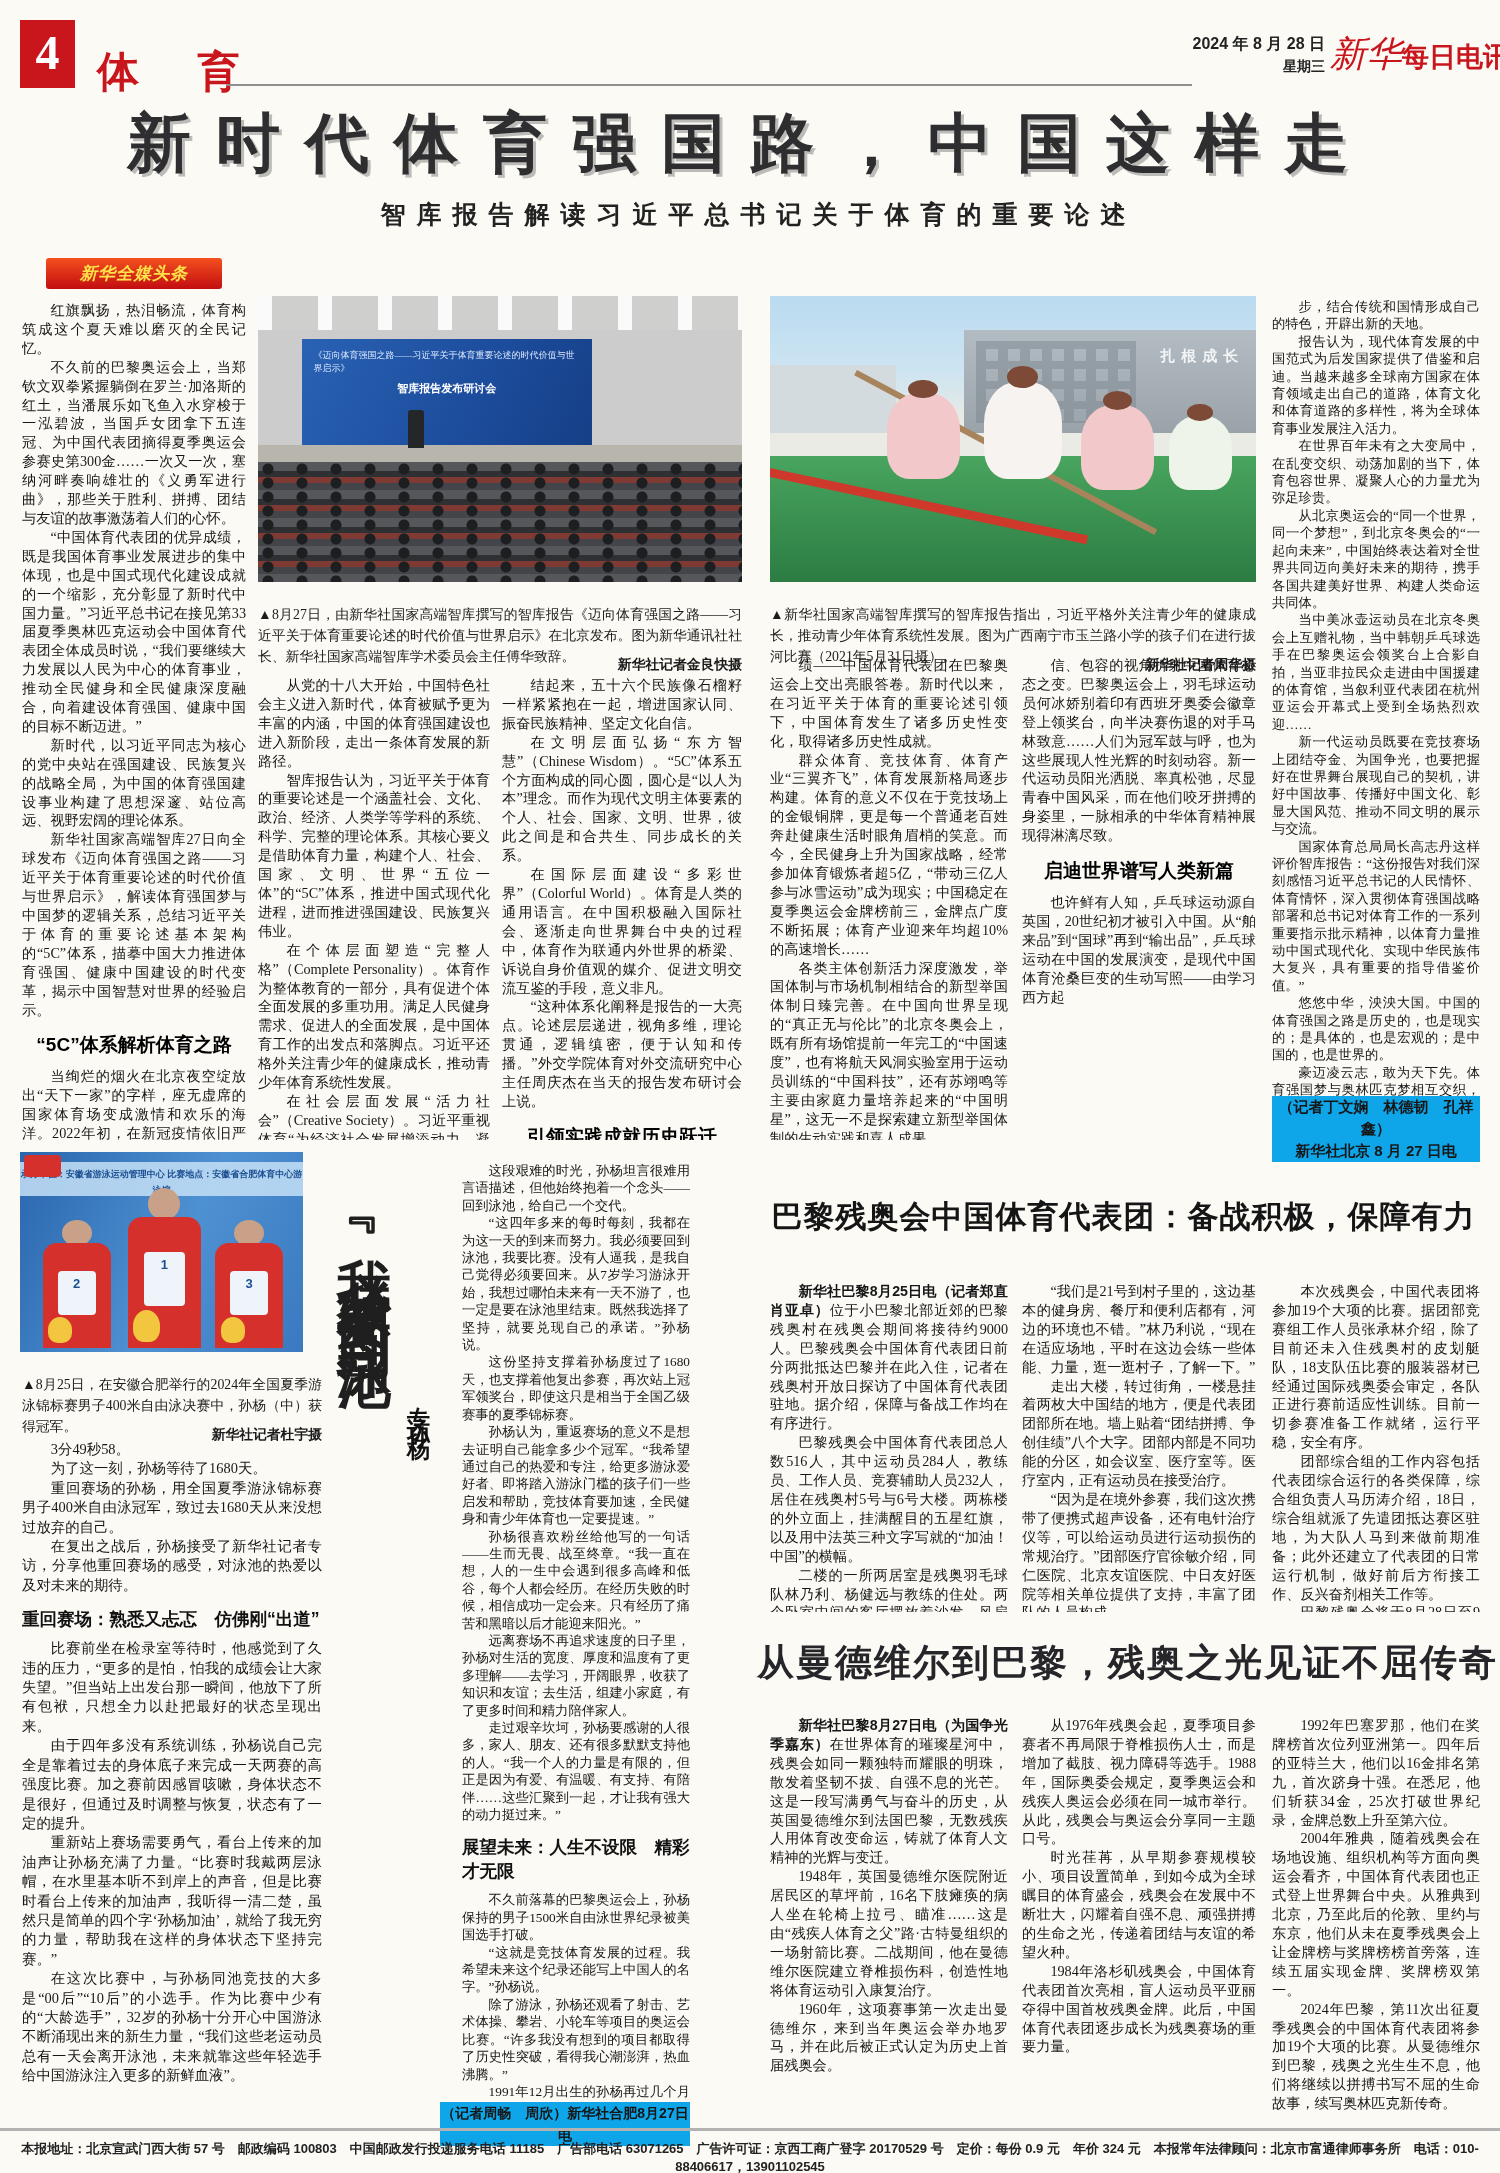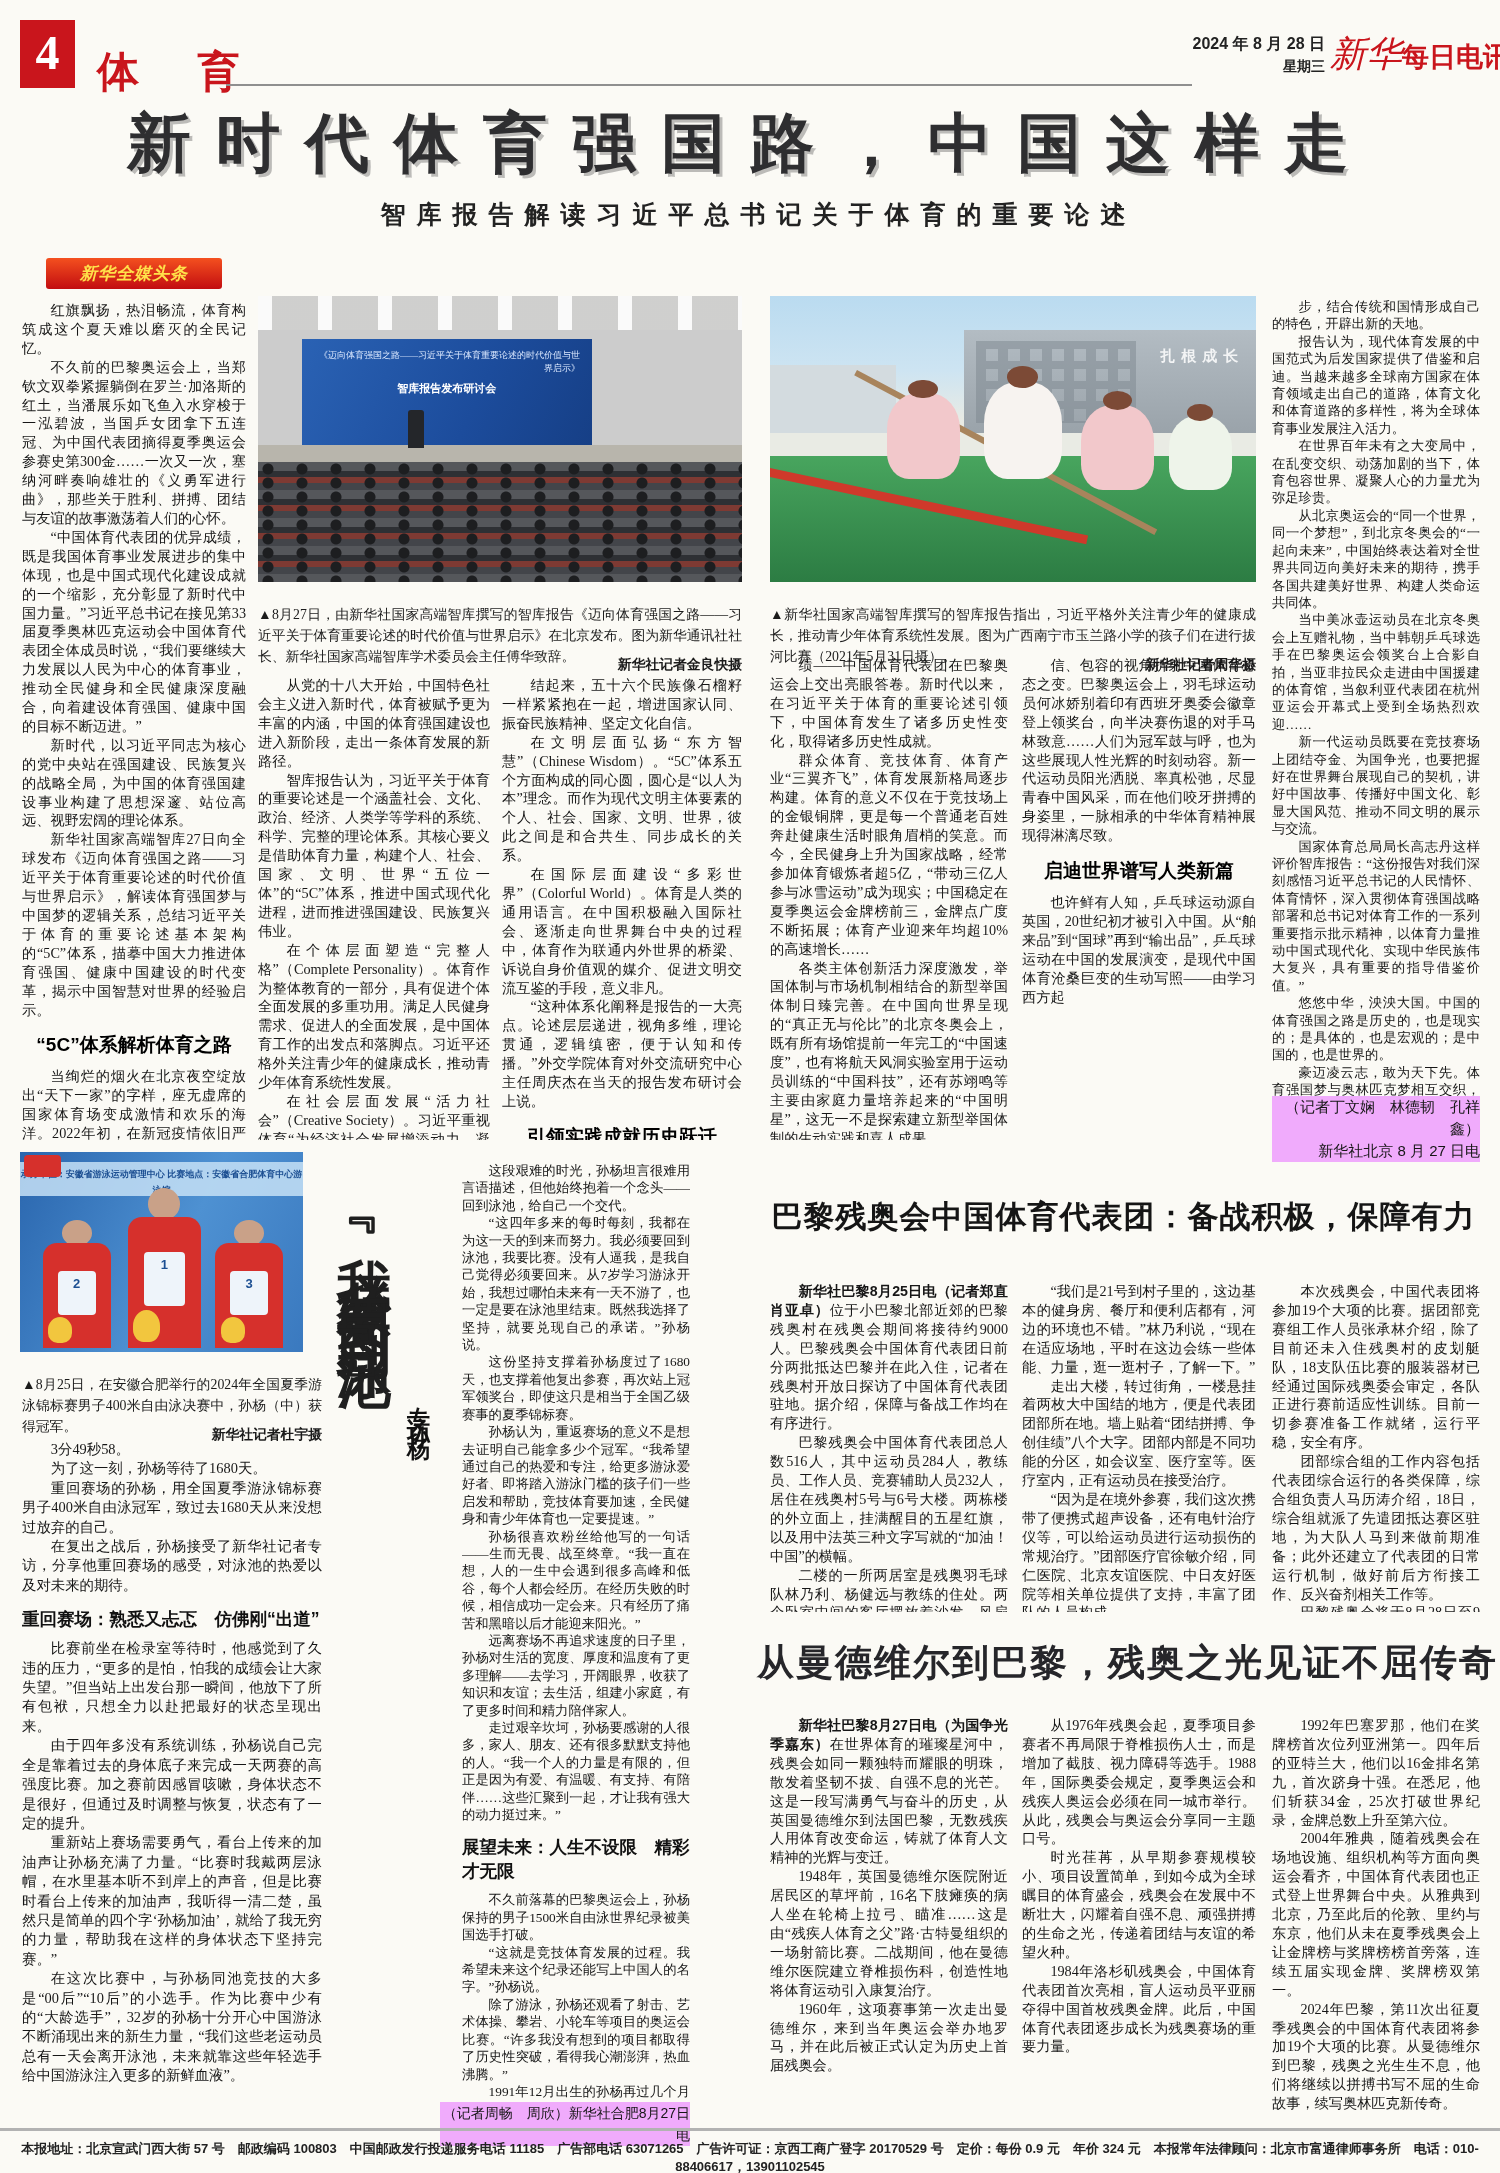--- a/index.html
+++ b/index.html
@@ -25,36 +25,36 @@
   
   .col{position:absolute;overflow:hidden;}
   .para{margin:0;text-indent:2em;text-align:justify;font-size:14.2px;line-height:18.9px;}
   .col-wide .para{font-size:14.4px;line-height:19.4px;}
   .col-tight .para{font-size:13.3px;line-height:17.4px;}
   .subhead{font-family:"Liberation Sans",sans-serif;font-weight:bold;text-align:center;
         font-size:19px;margin:13px 0 9px;color:#000000;}
   .ivhead{font-family:"Liberation Sans",sans-serif;font-weight:bold;text-align:left;
         font-size:17.5px;margin:12px 0 8px;color:#111;}
   .para b{font-family:"Liberation Sans",sans-serif;}
-  .byline{position:absolute;text-align:right;font-weight:normal;font-family:"Liberation Sans",sans-serif;
-        font-size:15px;line-height:22px;background:#f0abfc;}
+  .byline{position:absolute;text-align:center;font-weight:bold;font-family:"Liberation Sans",sans-serif;
+        font-size:15px;line-height:22px;background:#0ea5e9;}
   
   .cap{position:absolute;font-size:13.8px;line-height:21px;text-align:justify;color:#1b1b1b;}
   .cap .credit{float:right;font-weight:bold;font-family:Liberation Sans, sans-serif;padding-left:10px;margin-top:8px;}
   
   .badge{width:176px;margin:2px auto 12px;background:linear-gradient(180deg,#f4501f,#c20d10);
         color:var(--badgey);font-weight:bold;font-style:italic;font-size:17px;text-align:center;
         line-height:31px;border-radius:3px;font-family:"Liberation Sans",sans-serif;letter-spacing:1px;}
   
   .ph{position:absolute;overflow:hidden;background:#ccc;}
   
   .ph1{background:linear-gradient(180deg,#ececе6 0%,#e3e3dd 16%,#cfd0ca 34%,#a9abac 52%,#606266 72%,#3c3e44 100%);}
   .p1-screen{position:absolute;left:9%;top:15%;width:60%;height:37%;
         background:linear-gradient(115deg,#2a62b4,#1c4c9c 60%,#163f86);padding:10px 12px;box-sizing:border-box;}
-  .p1-screen .sl1{color:#dcE9ff;font-size:9px;line-height:13px;text-align:right;color:#dce9ff;}
+  .p1-screen .sl1{color:#dcE9ff;font-size:9px;line-height:13px;text-align:left;color:#dce9ff;}
   .p1-screen .sl2{color:#fff;font-size:11px;font-weight:bold;text-align:center;margin-top:6px;font-family:"Liberation Sans",sans-serif;}
   .p1-lights{position:absolute;left:0;top:0;width:100%;height:12%;
         background:repeating-linear-gradient(90deg,rgba(255,255,255,.9) 0 14px,rgba(220,220,214,.2) 14px 60px);}
   .p1-stage{position:absolute;left:0;top:52%;width:100%;height:8%;background:#b8b5ac;}
   .p1-speaker{position:absolute;left:31%;top:40%;width:3.2%;height:13%;background:#24262a;border-radius:3px 3px 0 0;}
   .p1-audience{position:absolute;left:0;bottom:0;width:100%;height:42%;
         background:repeating-linear-gradient(180deg,#55575b 0 9px,#2e3034 9px 15px,#7e3a33 15px 21px,#43454a 21px 28px);}
   .p1-heads{position:absolute;left:0;bottom:0;width:100%;height:42%;
         background-image:radial-gradient(circle at 10px 7px,#1d1e20 5px,transparent 6px);background-size:34px 14px;}
   

